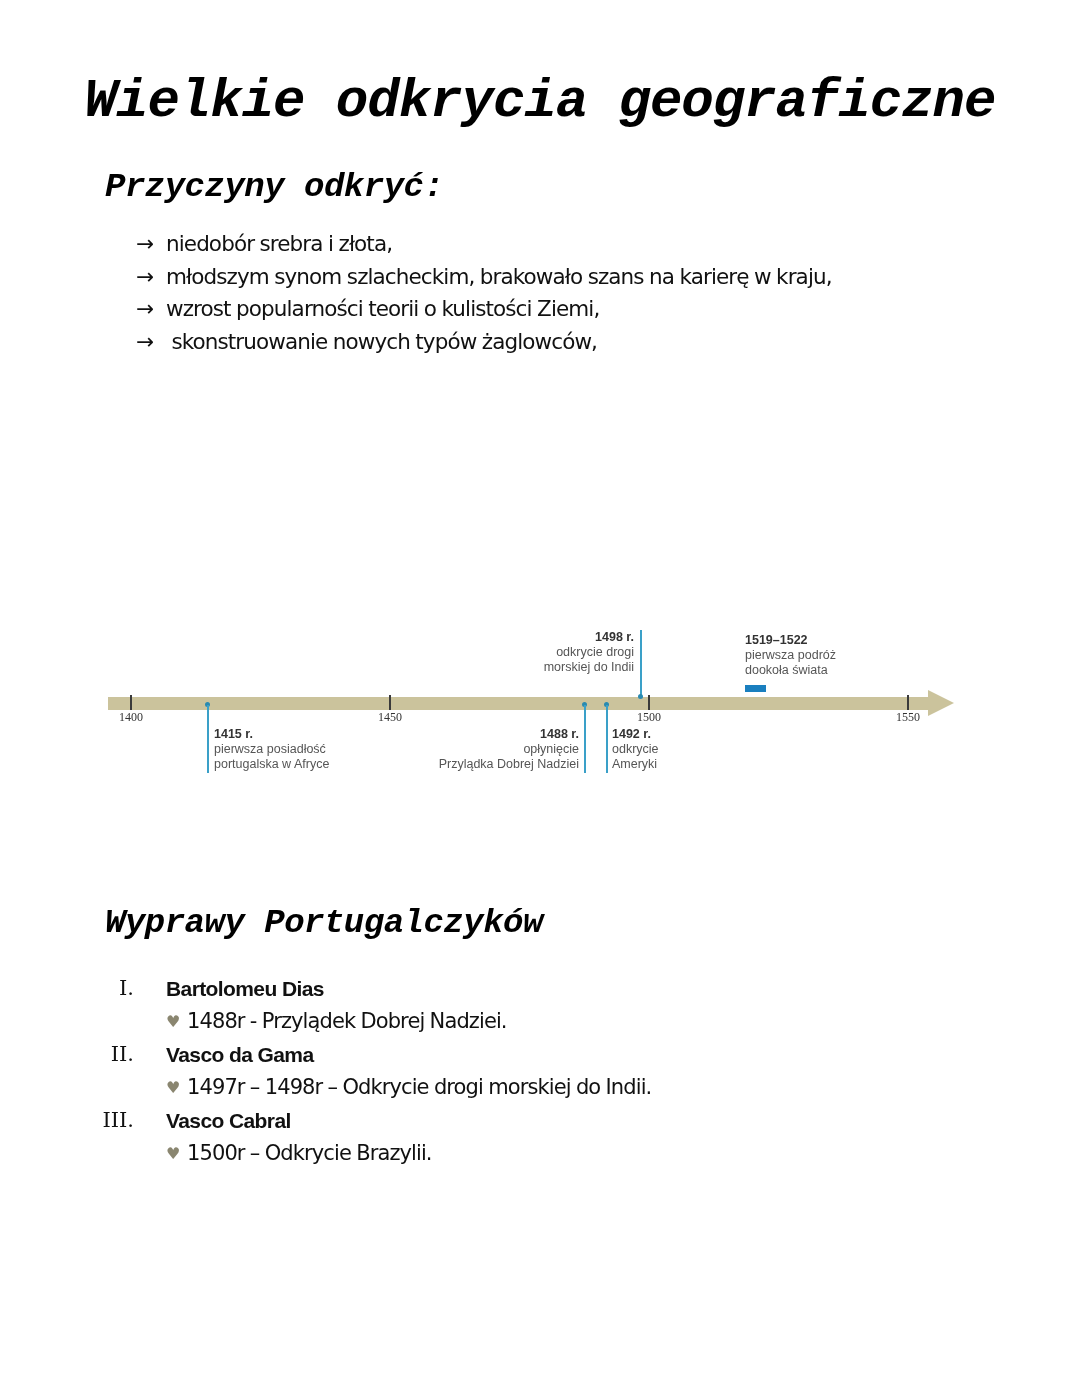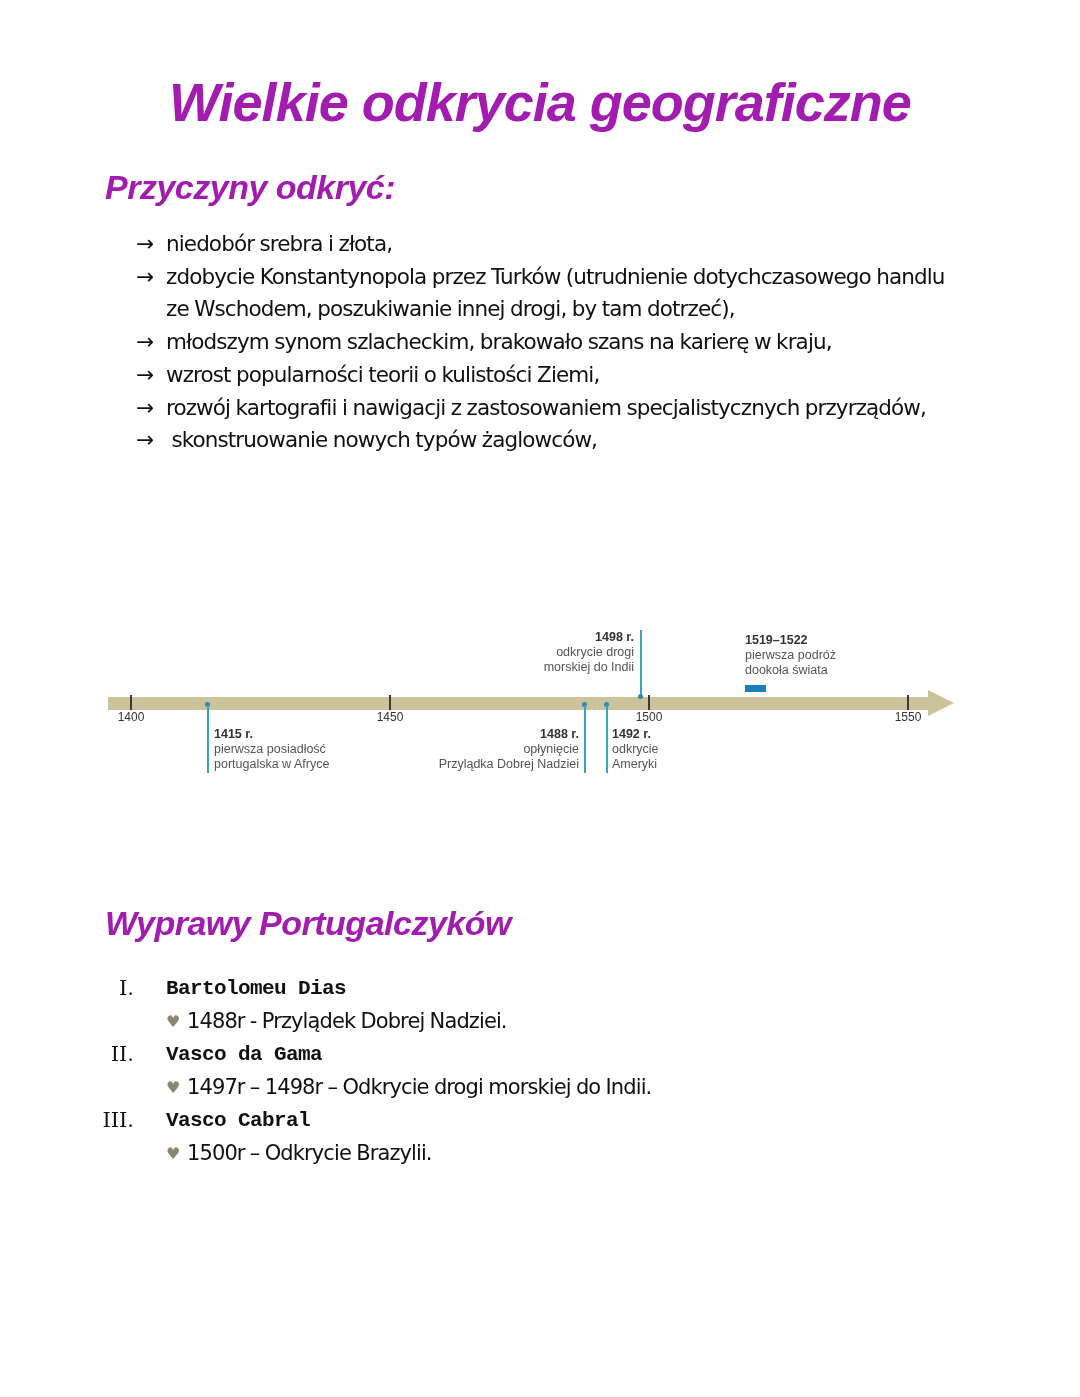--- a/index.html
+++ b/index.html
@@ -1,68 +1,66 @@
 <!DOCTYPE html>
 <html><head>
 <meta charset="utf-8">
 <style>
   html, body { margin: 0; padding: 0; background: #ffffff; }
   body { width: 1080px; height: 1397px; position: relative; overflow: hidden;
          font-family: "DejaVu Sans", sans-serif; color: #111; }
-  .script { font-family: Liberation Sans, sans-serif; font-style: italic; font-weight: bold; color: #a21caf; }
+  .script { font-family: Liberation Mono, monospace; font-style: italic; font-weight: bold; color: #000000; }
   .title { position: absolute; left: 0; width: 1080px; top: 62px; text-align: center;
            font-size: 54px; letter-spacing: -1px; line-height: 80px; }
   .h2 { position: absolute; left: 105px; font-size: 34px; line-height: 50px; letter-spacing: -0.5px; }
   #h2-causes { top: 162px; }
   #h2-exped { top: 898px; }
 
   .causes { position: absolute; left: 136px; top: 228px; width: 900px; margin: 0; padding: 0; list-style: none; }
   .causes li { font-family: "DejaVu Sans", sans-serif; font-size: 21.5px; line-height: 32.7px;
                letter-spacing: -0.9px; word-spacing: -0.5px; color: #111; white-space: nowrap; }
   .causes .arrow { display: inline-block; width: 30px; }
   .causes .cont { display: block; padding-left: 30px; }
 
   
   .tl { position: absolute; left: 0; top: 0; width: 1080px; height: 800px; pointer-events: none; }
   .tl * { pointer-events: auto; }
   .bar { position: absolute; left: 108px; top: 697px; width: 822px; height: 13px; background: #cbc39c; }
   .arrowhead { position: absolute; left: 928px; top: 690px; width: 0; height: 0;
                border-top: 13.5px solid transparent; border-bottom: 13.5px solid transparent;
                border-left: 26px solid #cbc39c; }
   .tick { position: absolute; top: 695px; width: 1.5px; height: 15px; background: #3a3a3a; }
-  .tick-label { position: absolute; top: 710px; font-family: Liberation Sans, sans-serif; font-size: 12px; color: #333; transform: translateX(-50%); text-align: center; }
+  .tick-label { position: absolute; top: 710px; font-family: Liberation Serif, serif; font-size: 12px; color: #333; transform: translateX(-50%); text-align: center; }
   .evline { position: absolute; width: 2px; background: #3aa0c8; }
   .evdot { position: absolute; width: 5px; height: 5px; border-radius: 50%; background: #2a8ab0; }
   .ev { position: absolute; font-family: "Liberation Sans", sans-serif; font-size: 12.5px; line-height: 15px; color: #555; }
   .ev .yr { font-weight: bold; color: #333; display: block; }
   .ev span.l { display: block; }
   .ev.right { text-align: right; }
   .span-bar { position: absolute; left: 745px; top: 685px; width: 21px; height: 7px; background: #1a7fbf; }
 
   
   .exped { position: absolute; left: 0; top: 972px; width: 1080px; }
   .row { position: absolute; left: 0; width: 1080px; height: 33px; }
   .roman { position: absolute; right: 946px; font-family: "DejaVu Serif", serif; font-size: 21px; color: #111; line-height: 33px; }
-  .name { position: absolute; left: 166px; font-family: Liberation Mono, monospace; font-weight: bold; font-size: 21px; letter-spacing: -0.6px; line-height: 33px; }
+  .name { position: absolute; left: 166px; font-family: Liberation Sans, sans-serif; font-weight: bold; font-size: 21px; letter-spacing: -0.6px; line-height: 33px; }
   .heart { position: absolute; left: 166px; color: #8a8670; font-size: 16px; line-height: 33px; }
   .detail { position: absolute; left: 187px; font-family: "DejaVu Sans", sans-serif; font-size: 21px; letter-spacing: -0.9px; word-spacing: -0.5px; line-height: 33px; white-space: nowrap; }
 </style>
 </head>
 <body>
 
 <div class="script title">Wielkie odkrycia geograficzne</div>
 
 <div class="script h2" id="h2-causes">Przyczyny odkryć:</div>
 
 <ul class="causes">
   <li><span class="arrow">→</span><span>niedobór srebra i złota,</span></li>
-  <li><span class="arrow">→</span><span>zdobycie Konstantynopola przez Turków (utrudnienie dotychczasowego handlu</span><span class="cont">ze Wschodem, poszukiwanie innej drogi, by tam dotrzeć),</span></li>
   <li><span class="arrow">→</span><span>młodszym synom szlacheckim, brakowało szans na karierę w kraju,</span></li>
   <li><span class="arrow">→</span><span>wzrost popularności teorii o kulistości Ziemi,</span></li>
-  <li><span class="arrow">→</span><span>rozwój kartografii i nawigacji z zastosowaniem specjalistycznych przyrządów,</span></li>
   <li><span class="arrow">→</span><span style="white-space:pre"> skonstruowanie nowych typów żaglowców,</span></li>
 </ul>
 
 <div class="tl">
   <div class="bar"></div>
   <div class="arrowhead"></div>
 
   <div class="tick" style="left:130px"></div>
   <div class="tick-label" style="left:131px">1400</div>
   <div class="tick" style="left:389px"></div>

